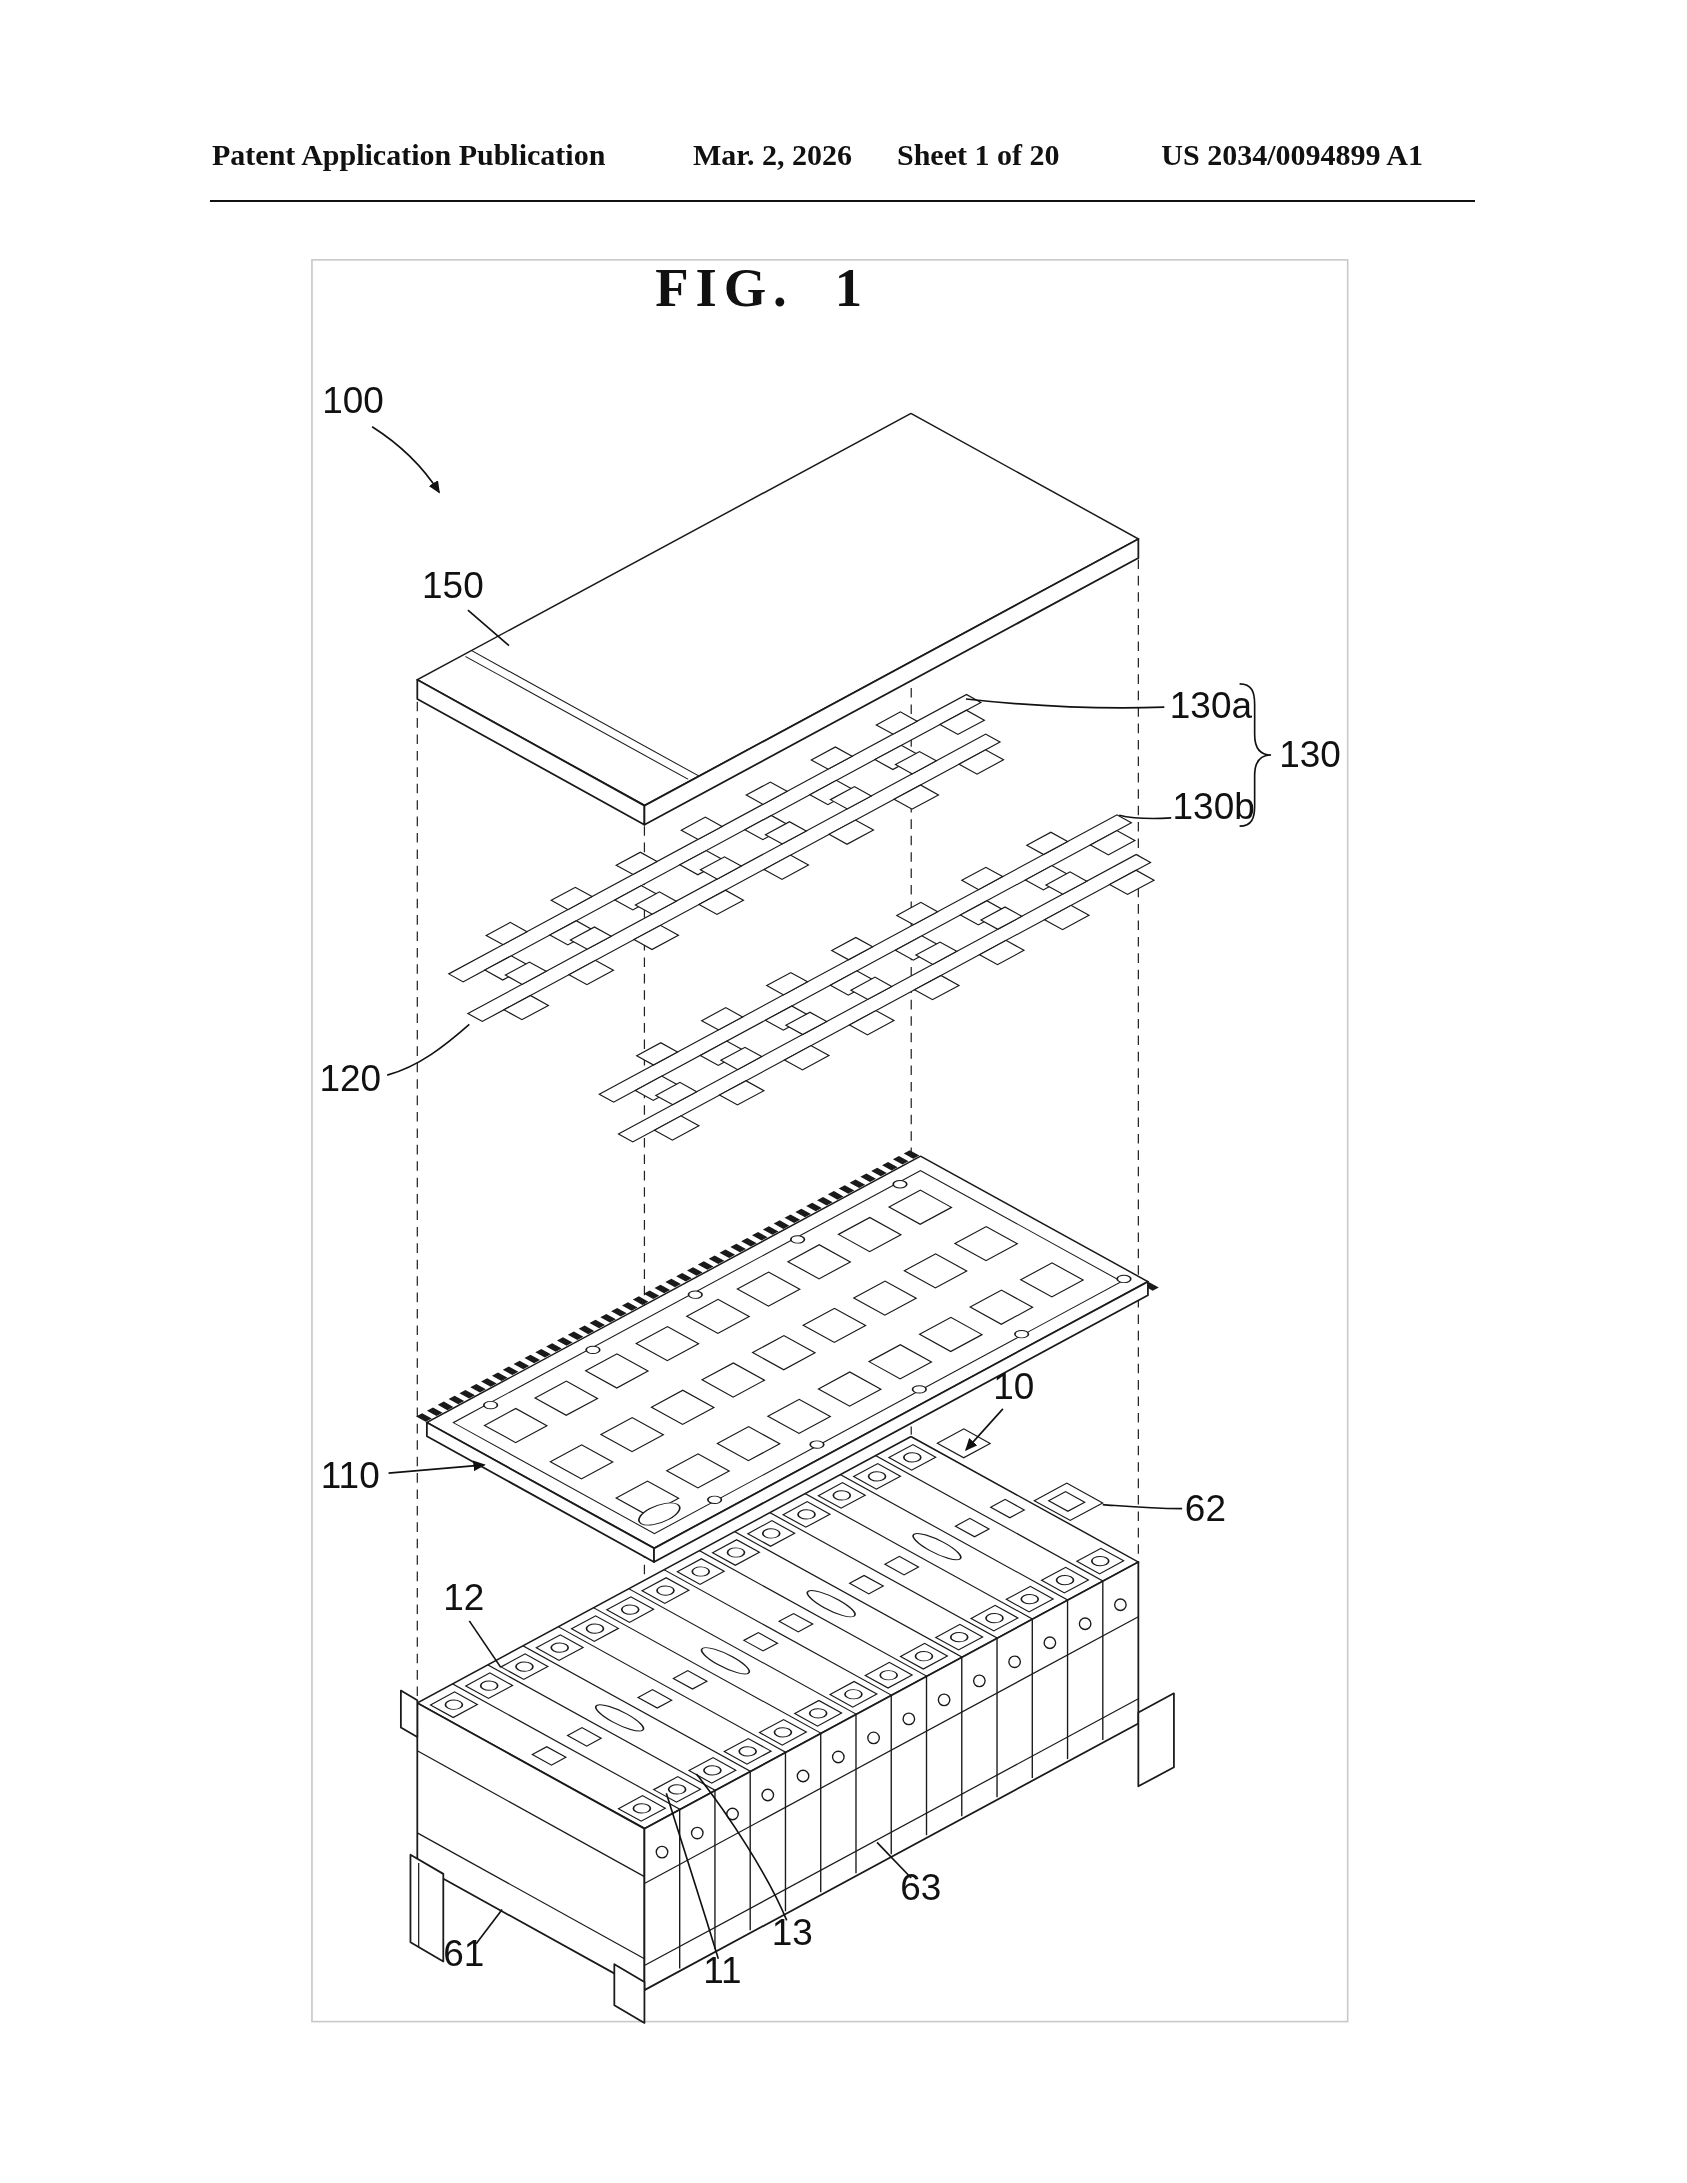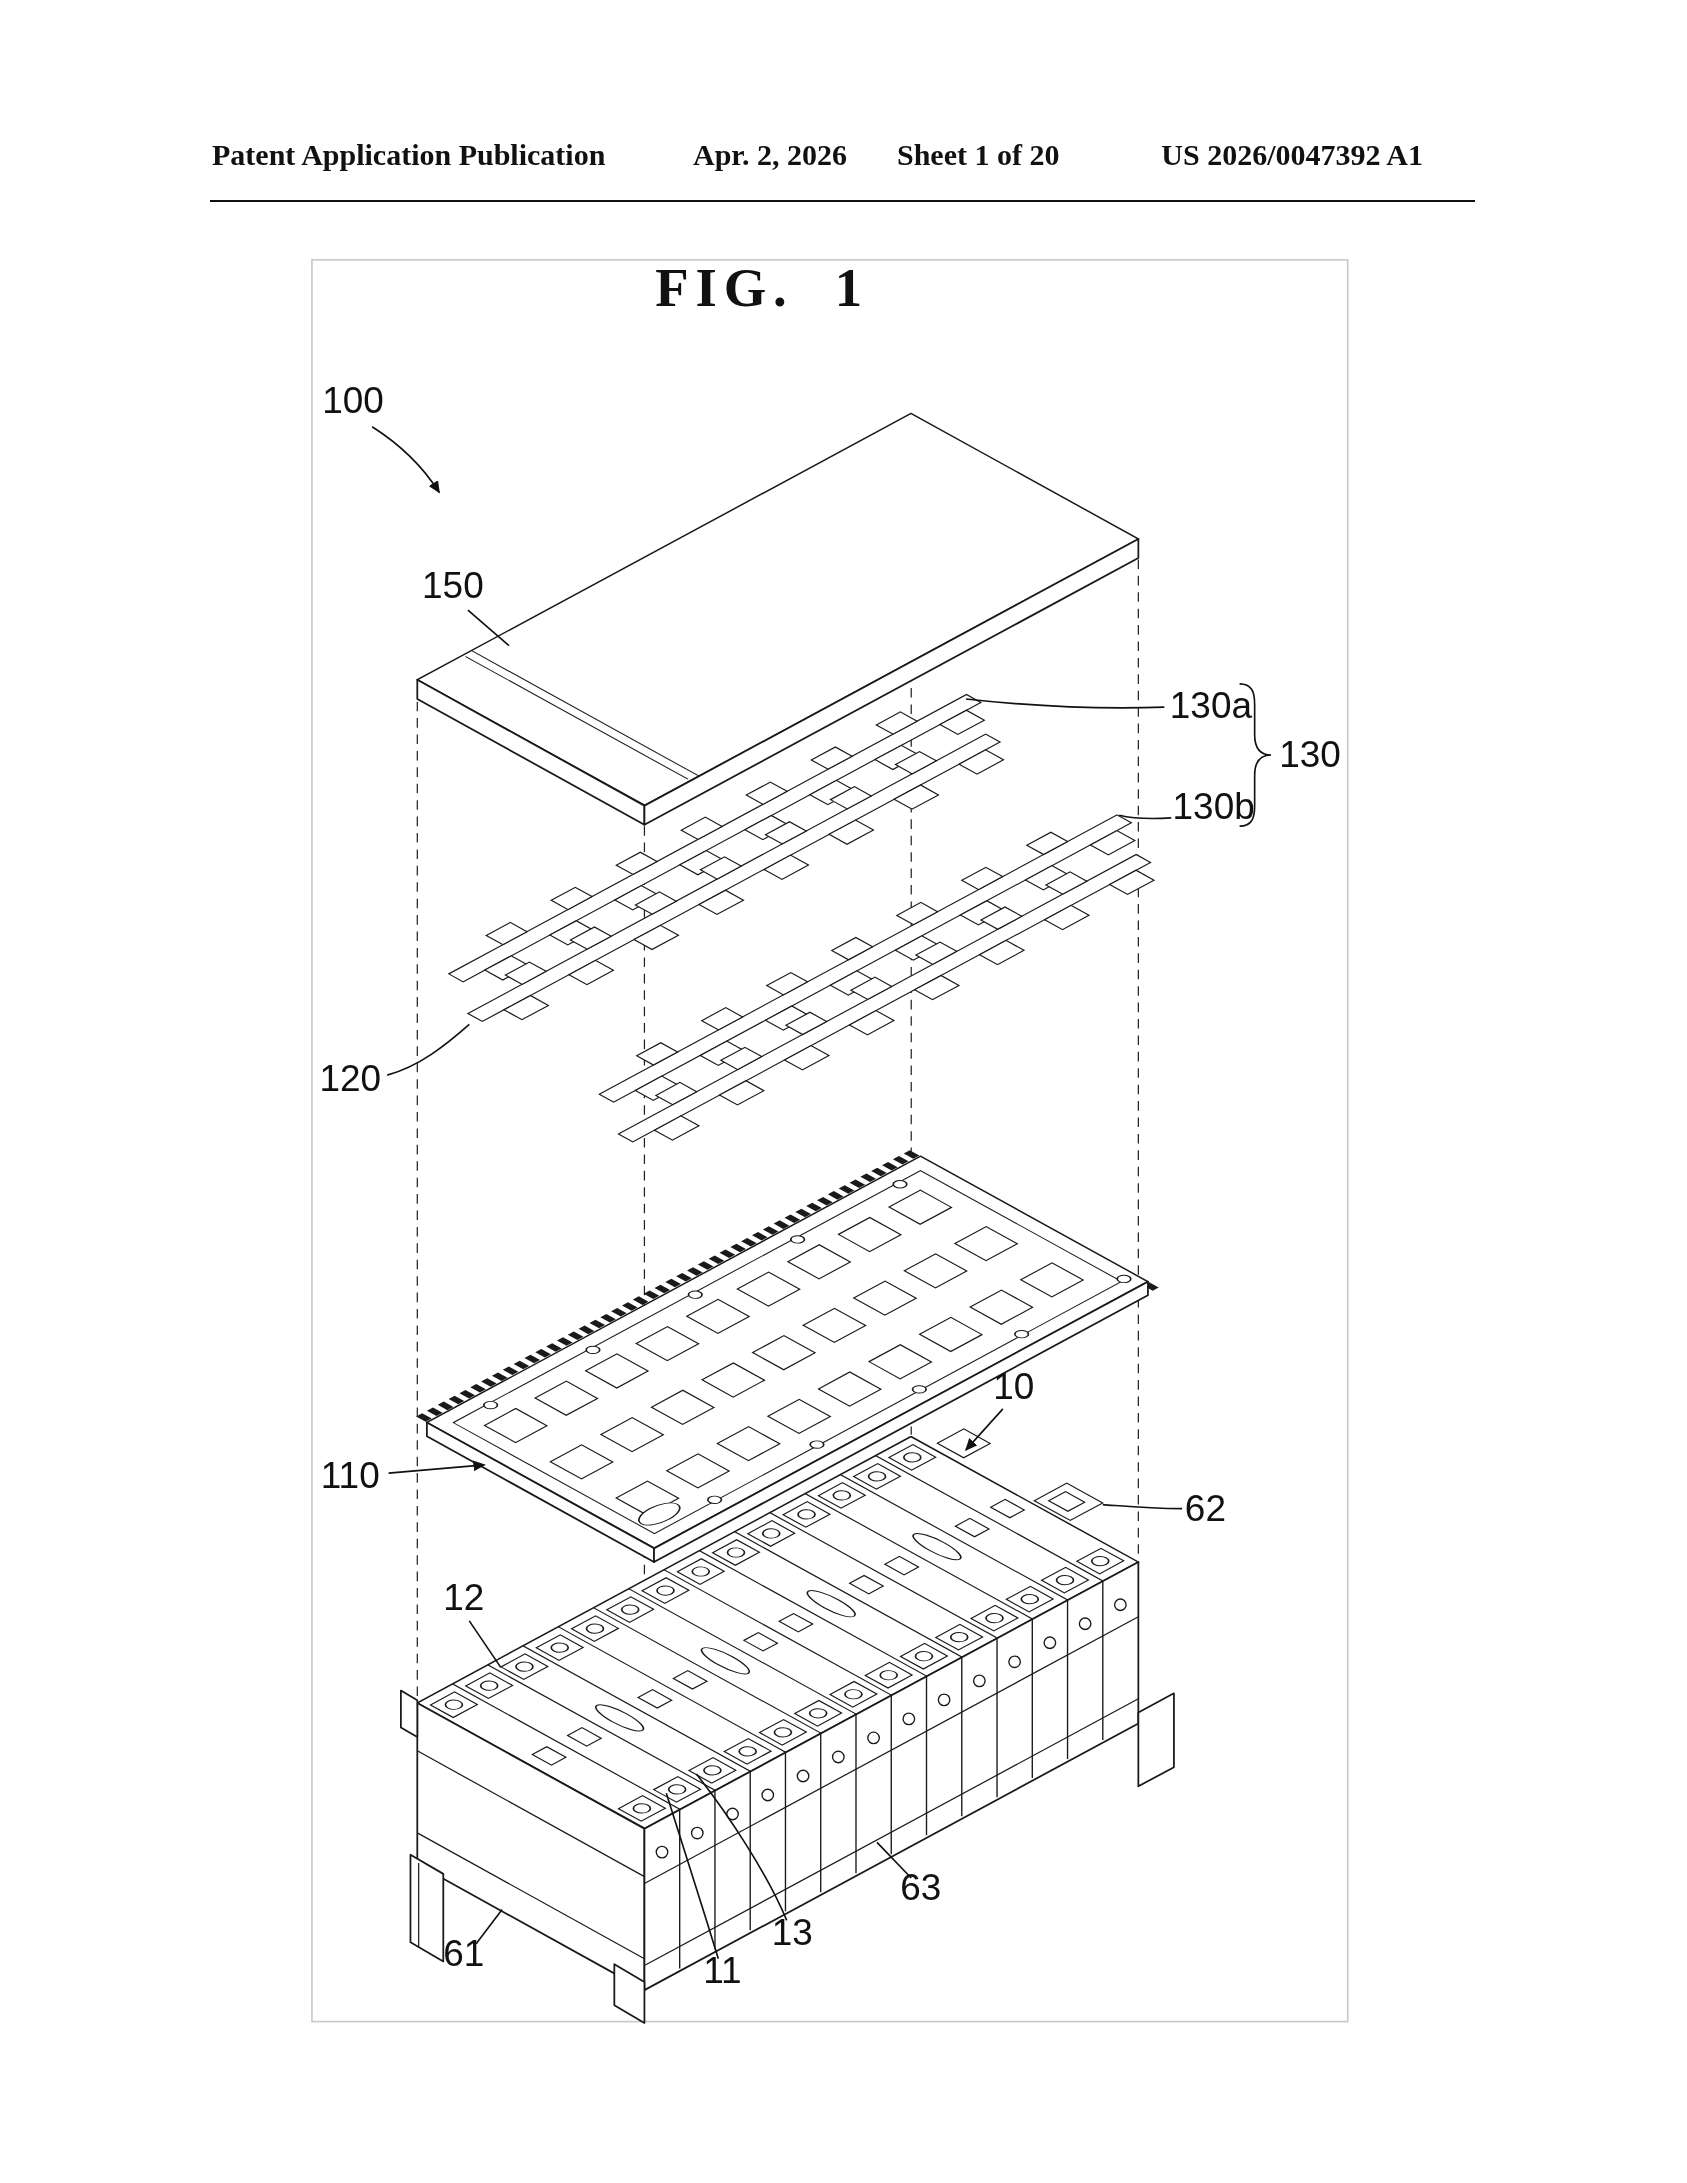--- a/index.html
+++ b/index.html
@@ -21,23 +21,23 @@
   .figtitle{font-family:"Liberation Serif",serif;font-weight:bold;font-size:40px;
             letter-spacing:5px;fill:#111;text-anchor:middle;}
   .figborder{fill:none;stroke:#c9c9c9;stroke-width:1.2;}
 </style>
 </head>
 <body>
 
 <div class="page">
 
   <span class="hdr" id="hdr-pub">Patent Application Publication</span>
-  <span class="hdr" id="hdr-date">Apr. 2, 2026</span>
+  <span class="hdr" id="hdr-date">Mar. 2, 2026</span>
   <span class="hdr" id="hdr-sheet">Sheet 1 of 20</span>
-  <span class="hdr" id="hdr-num">US 2026/0047392 A1</span>
+  <span class="hdr" id="hdr-num">US 2034/0094899 A1</span>
   <div class="hdr-rule"></div>
 
   <svg id="drawing" width="1687" height="2183" viewBox="0 0 1233 1596" preserveAspectRatio="none">
     <defs>
       <marker id="arrow" markerWidth="11" markerHeight="9" refX="8" refY="4" orient="auto" markerUnits="userSpaceOnUse">
         <path d="M0,0 L9,4 L0,8 Z" fill="#111"></path>
       </marker>
     </defs>
 
     <rect class="figborder" x="228" y="190" width="757" height="1288"></rect>

